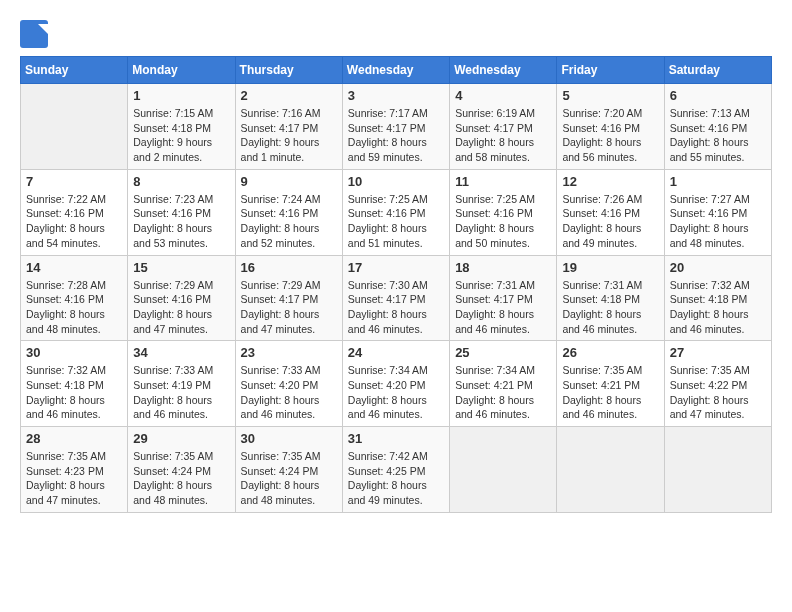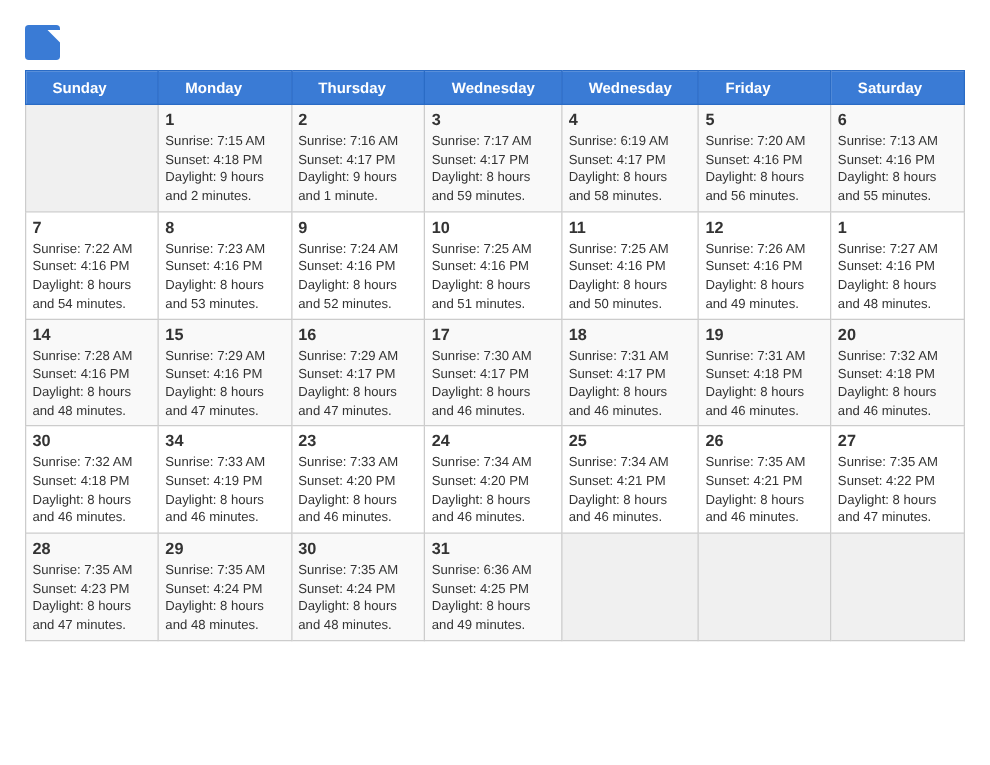--- a/index.html
+++ b/index.html
@@ -34,21 +34,21 @@
       color: #555;
     }
     table {
       width: 100%;
       border-collapse: collapse;
       font-size: 11px;
     }
     thead tr th {
       background-color: #3a7bd5;
       color: white;
-      padding: 6px 21px;
+      padding: 6px 4px;
       text-align: left;
       font-size: 12px;
       border: 1px solid #2a6bc5;
     }
     tbody tr td {
       border: 1px solid #ccc;
       vertical-align: top;
       padding: 4px 5px;
       height: 80px;
       width: calc(100% / 7);
@@ -243,20 +243,20 @@
         <td>
           <span class="day-number">29</span>
           <div class="day-info"><span>Sunrise: 7:35 AM</span><br><span>Sunset: 4:24 PM</span><br><span>Daylight: 8 hours and 48 minutes.</span></div>
         </td>
         <td>
           <span class="day-number">30</span>
           <div class="day-info"><span>Sunrise: 7:35 AM</span><br><span>Sunset: 4:24 PM</span><br><span>Daylight: 8 hours and 48 minutes.</span></div>
         </td>
         <td>
           <span class="day-number">31</span>
-          <div class="day-info"><span>Sunrise: 6:36 AM</span><br><span>Sunset: 4:25 PM</span><br><span>Daylight: 8 hours and 49 minutes.</span></div>
+          <div class="day-info"><span>Sunrise: 7:42 AM</span><br><span>Sunset: 4:25 PM</span><br><span>Daylight: 8 hours and 49 minutes.</span></div>
         </td>
         <td class="empty-cell"></td>
         <td class="empty-cell"></td>
         <td class="empty-cell"></td>
       </tr>
     </tbody>
 </table>
 
 </body></html>

